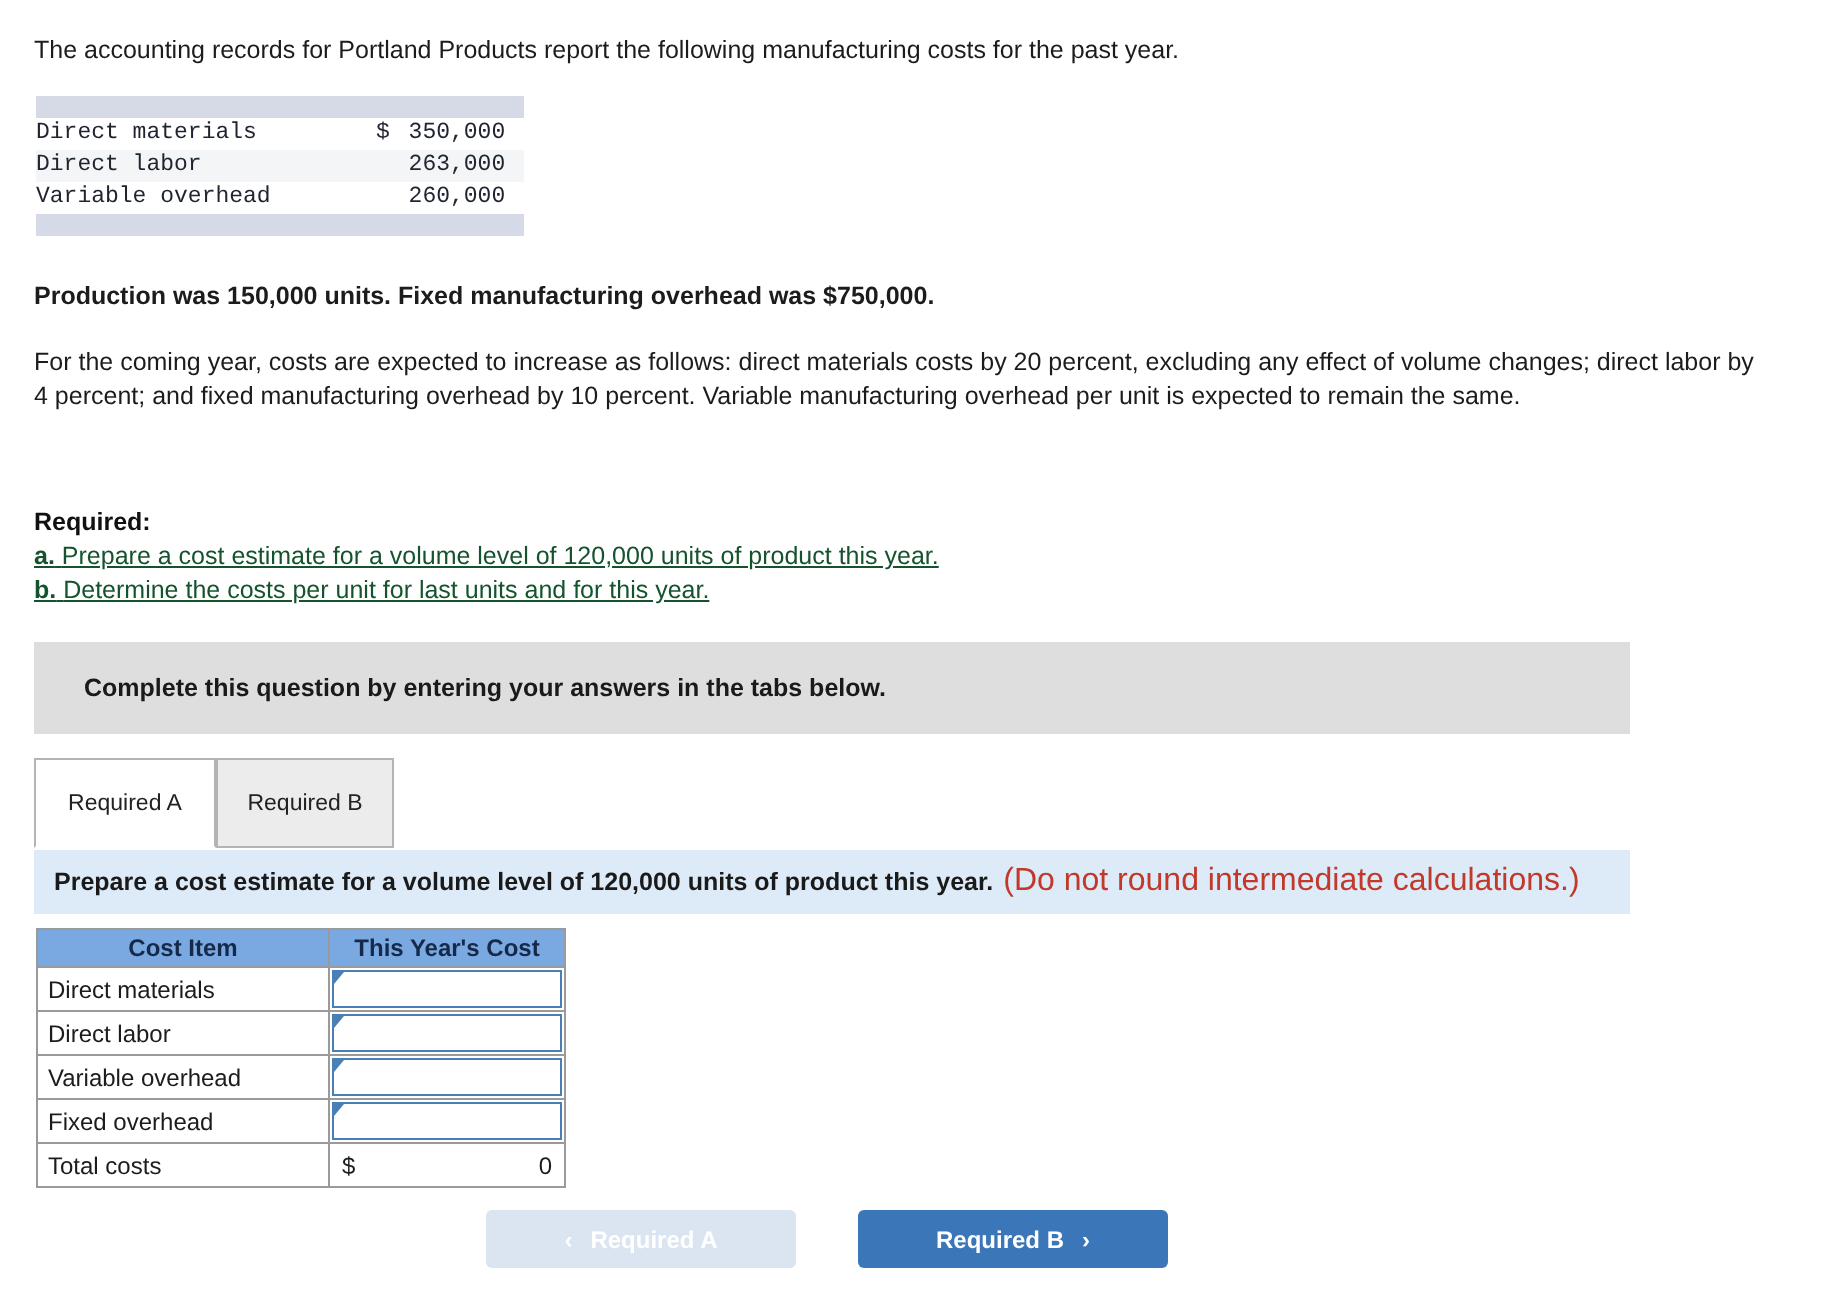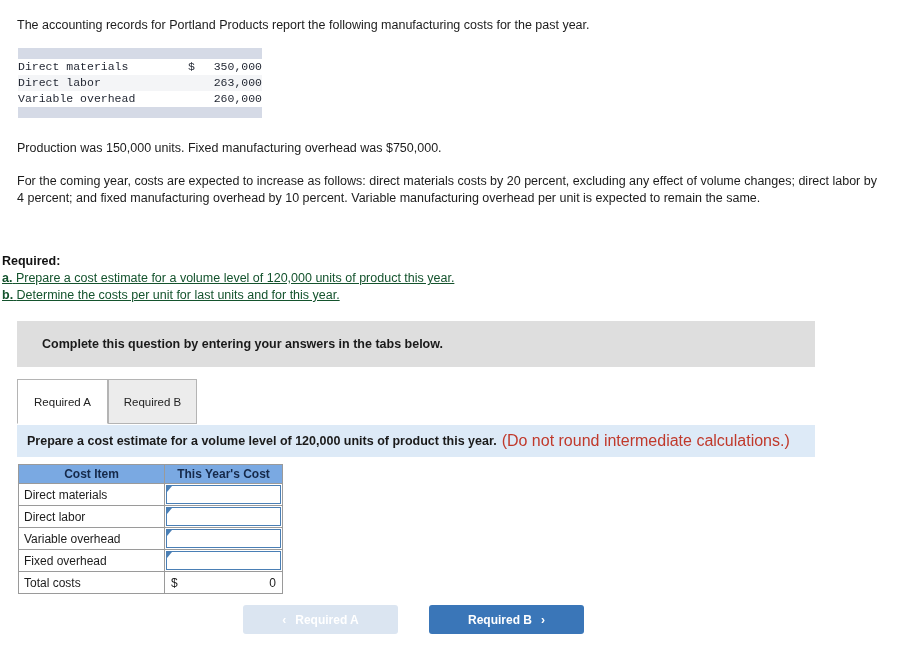--- a/index.html
+++ b/index.html
@@ -17,21 +17,21 @@
   .page { position: relative; width: 918px; height: 651px; }
 
   
   .prose {
     position: absolute;
     font-size: 12.5px;
     line-height: 17px;
     color: #1c1c1c;
   }
   #intro-line   { left: 17px; top: 17px;  width: 860px; }
-  #production   { left: 17px; top: 140px; width: 860px; }
+  #production   { left: 17px; top: 140px; width: 860px; font-weight: bold; }
   #coming-year  { left: 17px; top: 173px; width: 860px; }
 
   
   .given-table {
     position: absolute;
     left: 18px;
     top: 48px;
     width: 244px;
     border-collapse: collapse;
     font-family: "Liberation Mono", monospace;
@@ -45,26 +45,26 @@
     line-height: 11px;
   }
   .given-table tbody tr.data td {
     padding: 1px 0 1px 0;
     line-height: 14px;
     height: 14px;
   }
   .given-table tr.data.alt td { background: #f4f5f7; }
   .given-table td.lbl { padding-left: 14px; text-align: left; white-space: pre; }
   .given-table td.cur { width: 14px; text-align: right; padding-right: 4px; }
-  .given-table td.amt { text-align: right; padding-right: 12px; white-space: pre; }
+  .given-table td.amt { text-align: center; padding-right: 12px; white-space: pre; }
 
   
   .required-block {
     position: absolute;
-    left: 2px;
+    left: 17px;
     top: 253px;
     width: 860px;
     font-size: 12.5px;
     line-height: 17px;
   }
   .required-block .hdr { font-weight: bold; color: #111111; }
   .required-block .itm { color: #14532d; text-decoration: underline; }
   .required-block .itm b { font-weight: bold; }
 
   

